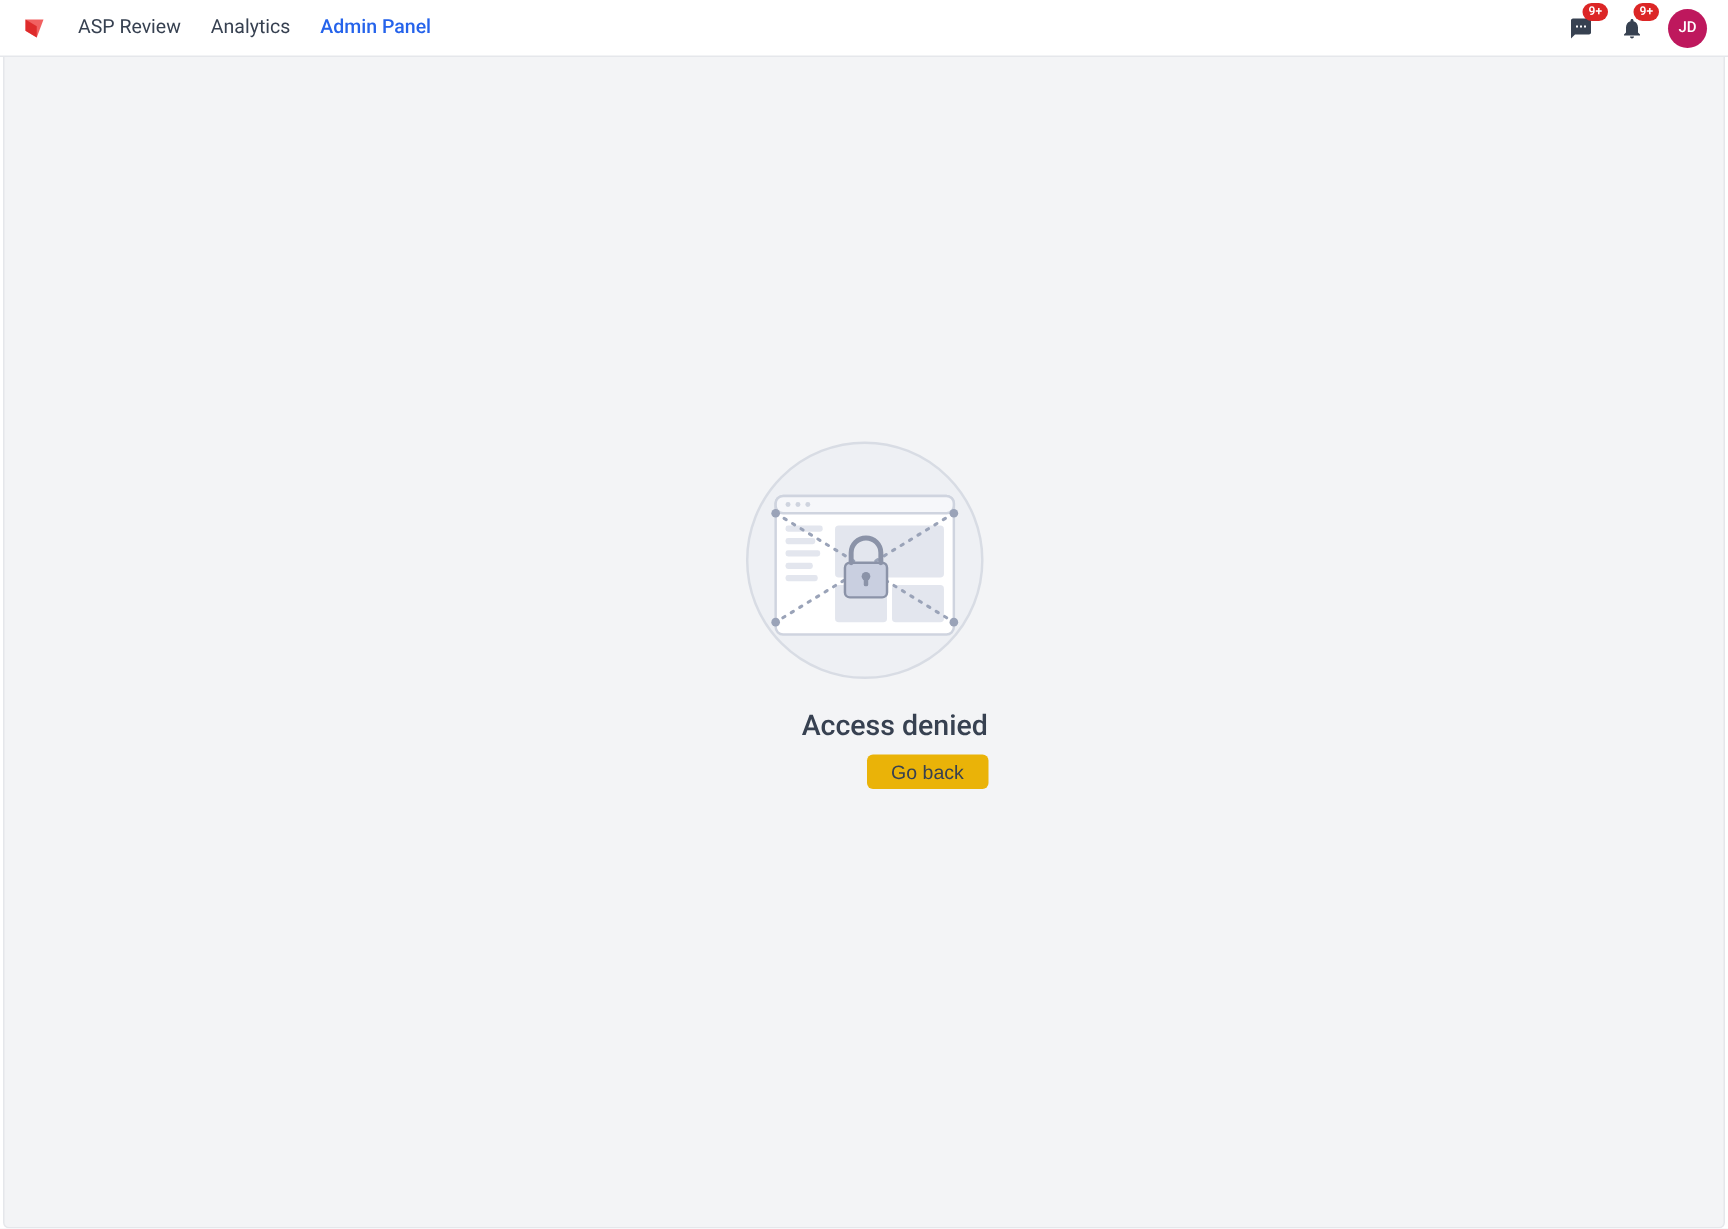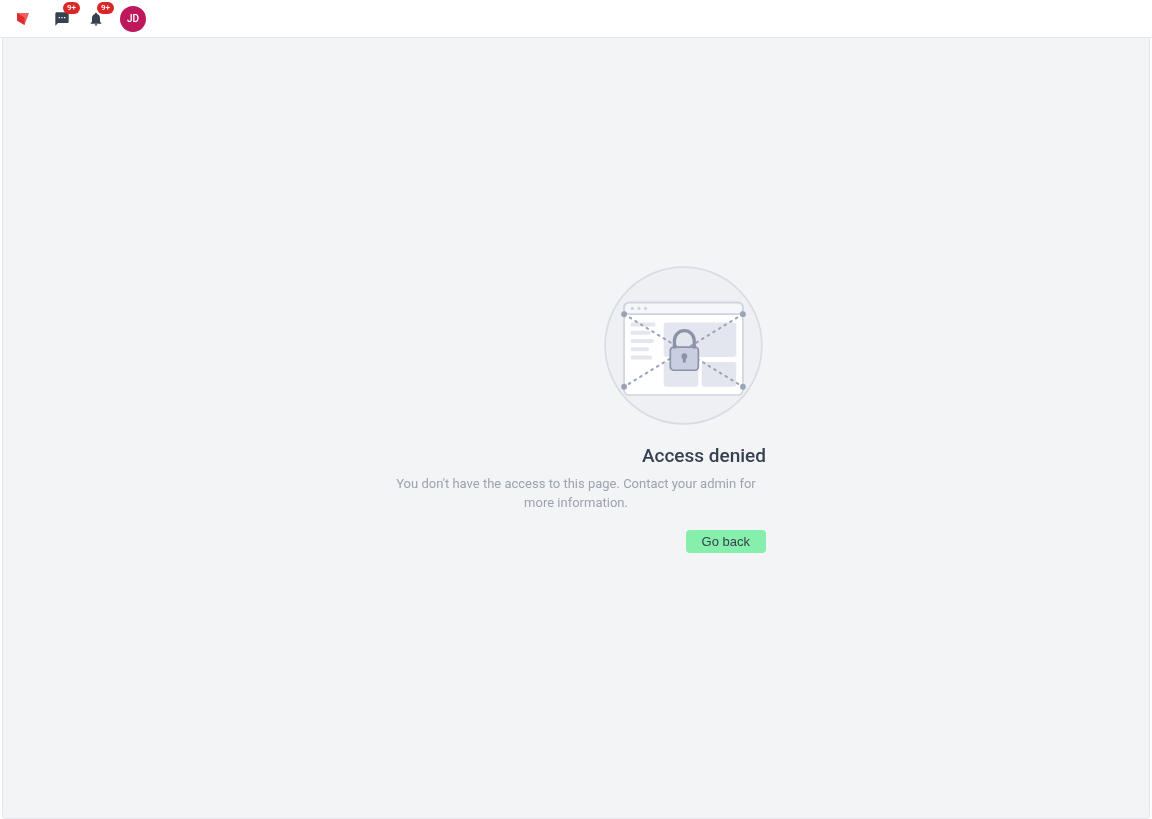--- a/index.html
+++ b/index.html
@@ -108,39 +108,44 @@
       color: #374151;
       margin-bottom: 8px;
     }
     .subtitle {
       font-size: 13px;
       color: #9ca3af;
       line-height: 1.4;
       margin-bottom: 18px;
     }
     .btn {
-      background: #86efac;
+      background: #eab308;
       border: none;
       padding: 4px 16px;
       font-size: 13px;
       color: #374151;
       border-radius: 4px;
       cursor: pointer;
     }
   </style>
 </head>
 <body>
 
 <div class="header">
   <div class="logo">
     <svg viewBox="0 0 24 24" width="18" height="18">
       <path d="M4 4 L20 4 L14 20 L4 14 Z" fill="#ef4444" opacity="0.85"></path>
       <path d="M4 4 L14 10 L14 20 L4 14 Z" fill="#dc2626" opacity="0.9"></path>
     </svg>
   </div>
+  <nav class="nav">
+    <a class="nav-item">ASP Review</a>
+    <a class="nav-item">Analytics</a>
+    <a class="nav-item active">Admin Panel</a>
+  </nav>
   <div class="header-right">
     <div class="icon-btn">
       <svg viewBox="0 0 24 24" width="16" height="16">
         <path fill="#374151" d="M20 2H4c-1.1 0-2 .9-2 2v18l4-4h14c1.1 0 2-.9 2-2V4c0-1.1-.9-2-2-2zM9 11H7V9h2v2zm4 0h-2V9h2v2zm4 0h-2V9h2v2z"></path>
       </svg>
       <span class="badge">9+</span>
     </div>
     <div class="icon-btn">
       <svg viewBox="0 0 24 24" width="16" height="16">
         <path fill="#374151" d="M12 22c1.1 0 2-.9 2-2h-4c0 1.1.9 2 2 2zm6-6v-5c0-3.07-1.63-5.64-4.5-6.32V4c0-.83-.67-1.5-1.5-1.5s-1.5.67-1.5 1.5v.68C7.64 5.36 6 7.92 6 11v5l-2 2v1h16v-1l-2-2z"></path>
@@ -181,16 +186,15 @@
         <circle cx="28" cy="150" r="3.5" fill="#9aa3b8"></circle>
         <circle cx="172" cy="150" r="3.5" fill="#9aa3b8"></circle>
 
         <rect x="84" y="102" width="34" height="28" rx="4" fill="#c9cfe0" stroke="#8b93a8" stroke-width="2"></rect>
         <path d="M89 102 v-8 a12 12 0 0 1 24 0 v8" fill="none" stroke="#8b93a8" stroke-width="4" stroke-linecap="round"></path>
         <circle cx="101" cy="113" r="3.5" fill="#8b93a8"></circle>
         <rect x="99.2" y="113" width="3.6" height="8" rx="1.5" fill="#8b93a8"></rect>
       </svg>
     </div>
     <h2 class="title">Access denied</h2>
-    <p class="subtitle">You don't have the access to this page. Contact your admin for more information.</p>
     <button class="btn">Go back</button>
   </div>
 </div>
 
 </body></html>

